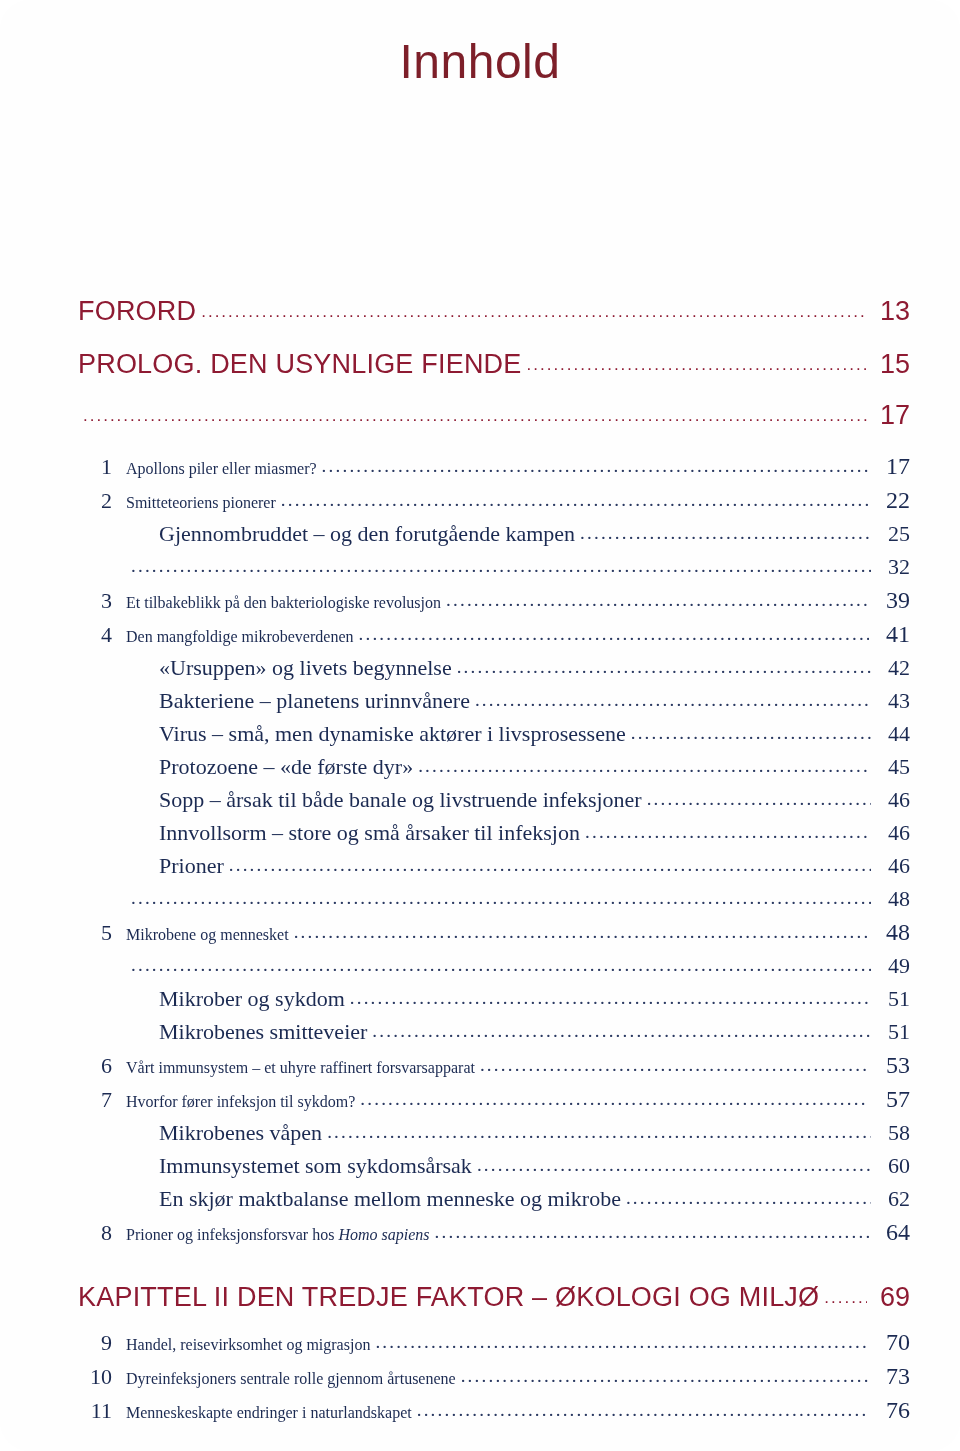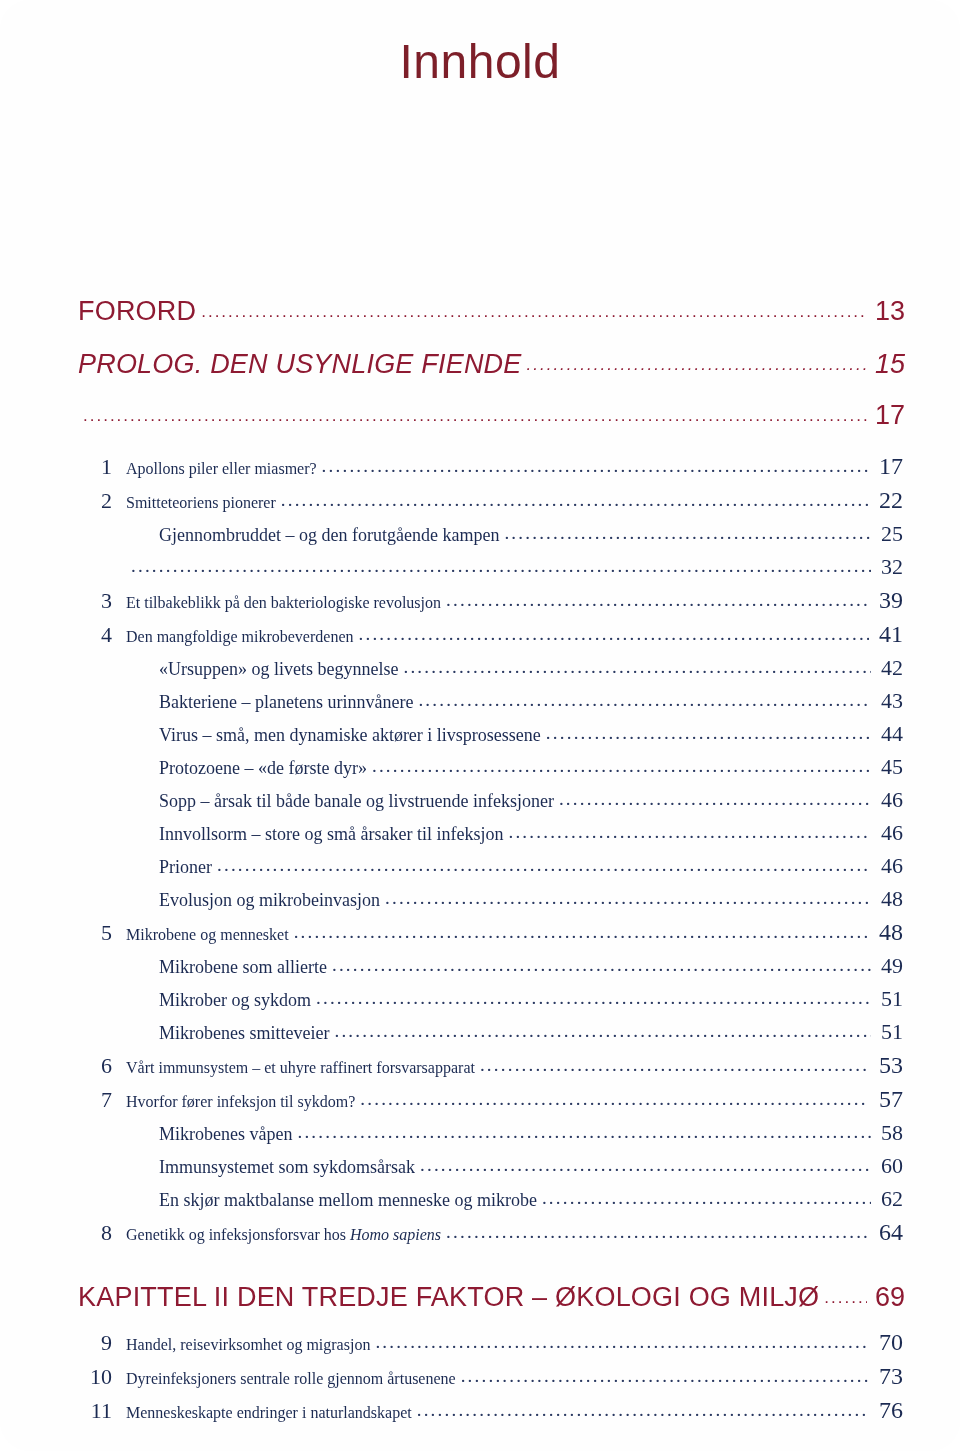--- a/index.html
+++ b/index.html
@@ -64,21 +64,21 @@
     white-space: nowrap;
     margin: 0 3px 0 5px;
     letter-spacing: 2.2px;
     font-size: 19px;
     position: relative;
     top: -2px;
   }
 
   .pg {
     flex: 0 0 auto;
-    text-align: center;
+    text-align: right;
     font-variant-numeric: oldstyle-nums;
     white-space: nowrap;
   }
 
   
   .row.head {
     margin-bottom: 22px;
     color: #8e1a32;
     font-family: "Liberation Sans", "DejaVu Sans", sans-serif;
   }
@@ -90,21 +90,21 @@
     color: #8e1a32;
     font-size: 17px;
     letter-spacing: 2px;
     top: -3px;
   }
   .row.head .pg {
     font-size: 27px;
     min-width: 40px;
     font-variant-numeric: normal;
   }
-  .row.head.mid { margin-bottom: 20px; font-style: italic; }
+  .row.head.mid { margin-bottom: 20px; }
   .row.head.second { margin-top: 36px; margin-bottom: 16px; }
 
   
   .row.entry {
     color: #1b2a52;
     margin-bottom: 7px;
   }
   .row.entry .num {
     width: 34px;
     font-size: 22px;
@@ -117,21 +117,21 @@
     min-width: 38px;
   }
 
   
   .row.sub {
     color: #1b2a52;
     margin-bottom: 7px;
   }
   .row.sub .num { width: 34px; padding-right: 14px; }
   .row.sub .label {
-    font-size: 18px;
+    font-size: 22px;
     margin-left: 33px;
   }
   .row.sub .leader { color: #2b3a62; }
   .row.sub .pg {
     font-size: 22px;
     min-width: 36px;
   }
 
   .it { font-style: italic; }
 </style>
@@ -229,33 +229,31 @@
         <span class="pg">46</span>
       </div>
       <div class="row sub">
         <span class="num"></span>
         <span class="label">Prioner</span>
         <span class="leader">...............................................................................................................................................................</span>
         <span class="pg">46</span>
       </div>
       <div class="row sub">
         <span class="num"></span>
-        <span class="label">Evolusjon og mikrobeinvasjon</span>
         <span class="leader">...............................................................................................................................................................</span>
         <span class="pg">48</span>
       </div>
       <div class="row entry">
         <span class="num">5</span>
         <span class="label">Mikrobene og mennesket</span>
         <span class="leader">...............................................................................................................................................................</span>
         <span class="pg">48</span>
       </div>
       <div class="row sub">
         <span class="num"></span>
-        <span class="label">Mikrobene som allierte</span>
         <span class="leader">...............................................................................................................................................................</span>
         <span class="pg">49</span>
       </div>
       <div class="row sub">
         <span class="num"></span>
         <span class="label">Mikrober og sykdom</span>
         <span class="leader">...............................................................................................................................................................</span>
         <span class="pg">51</span>
       </div>
       <div class="row sub">
@@ -289,21 +287,21 @@
         <span class="pg">60</span>
       </div>
       <div class="row sub">
         <span class="num"></span>
         <span class="label">En skjør maktbalanse mellom menneske og mikrobe</span>
         <span class="leader">...............................................................................................................................................................</span>
         <span class="pg">62</span>
       </div>
       <div class="row entry">
         <span class="num">8</span>
-        <span class="label"><span>Genetikk og infeksjonsforsvar hos </span><span class="it">Homo sapiens</span></span>
+        <span class="label"><span>Prioner og infeksjonsforsvar hos </span><span class="it">Homo sapiens</span></span>
         <span class="leader">...............................................................................................................................................................</span>
         <span class="pg">64</span>
       </div>
       <div class="row head second">
         <span class="label">KAPITTEL II DEN TREDJE FAKTOR – ØKOLOGI OG MILJØ</span>
         <span class="leader">...............................................................................................................................................................</span>
         <span class="pg">69</span>
       </div>
       <div class="row entry">
         <span class="num">9</span>

